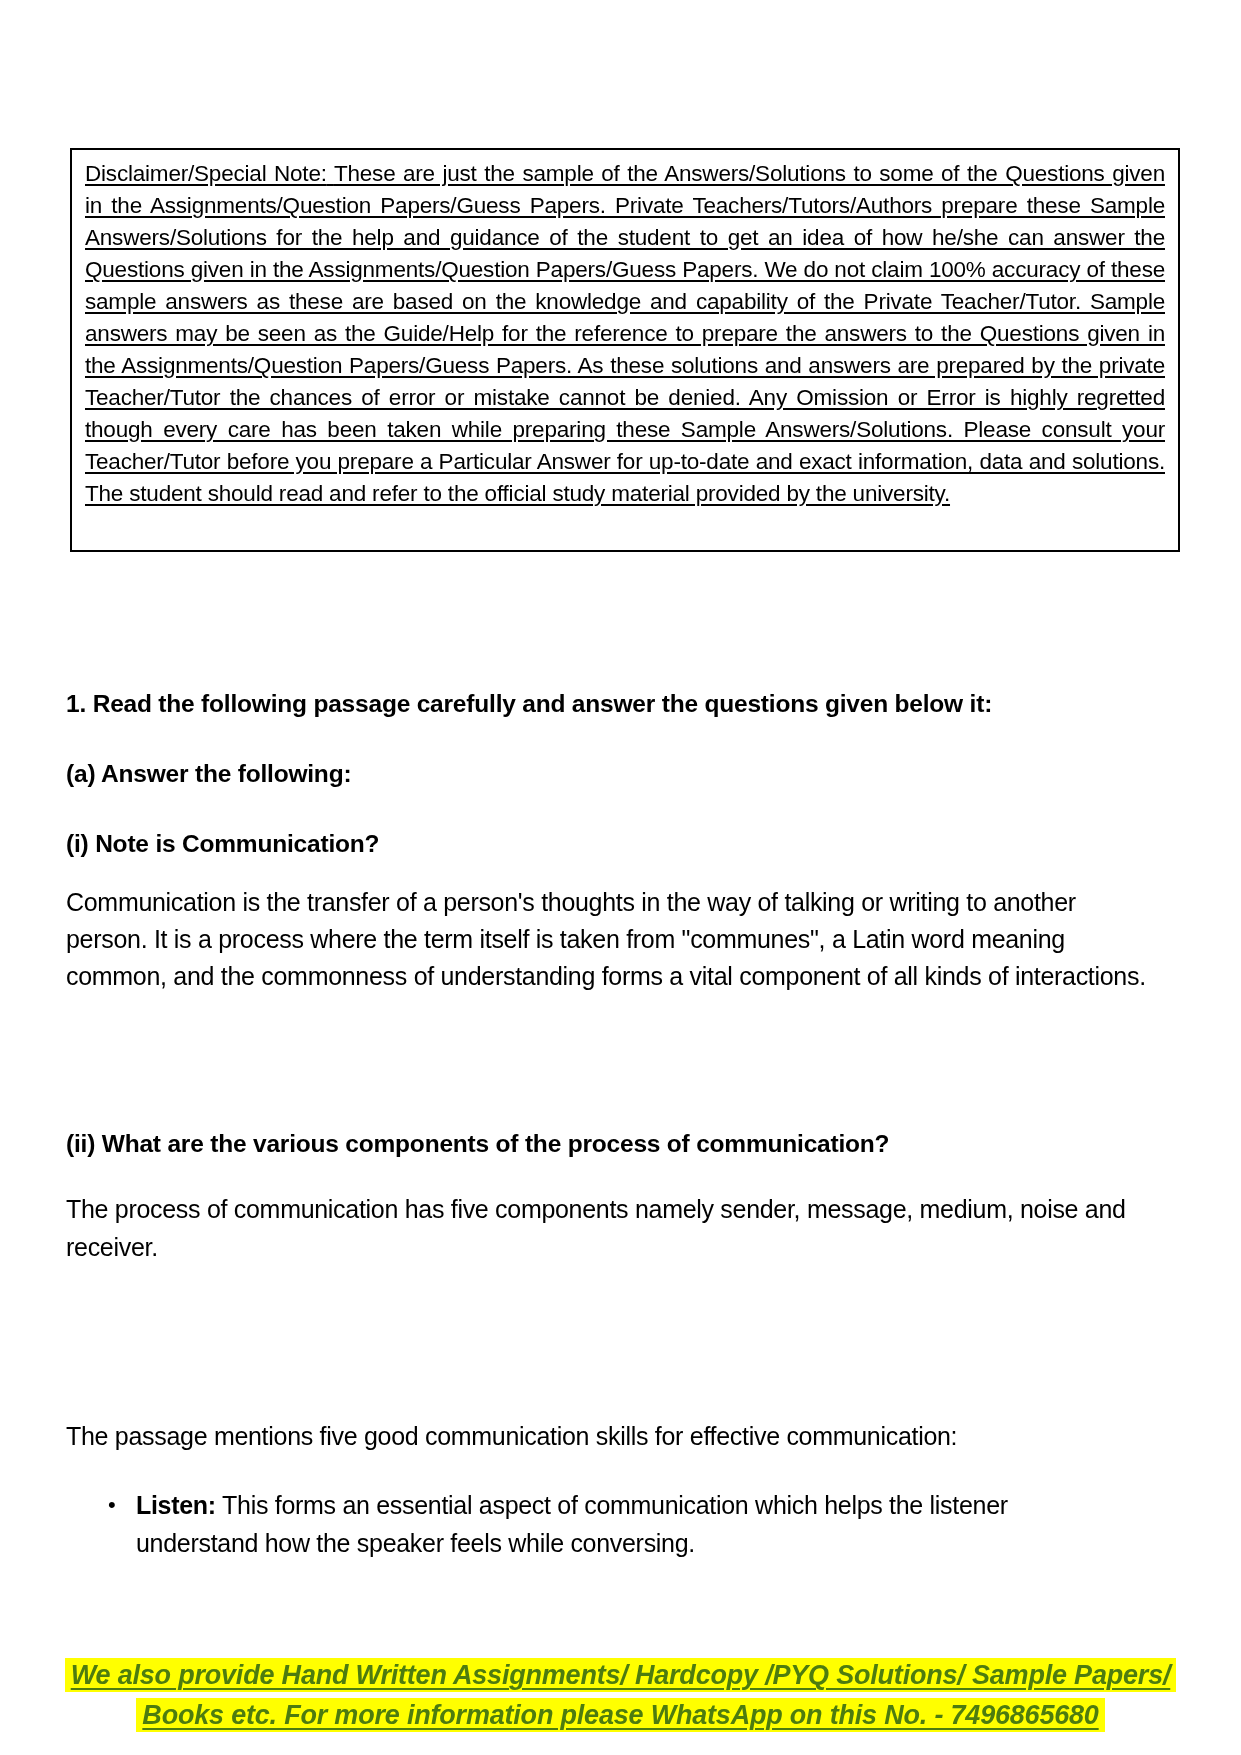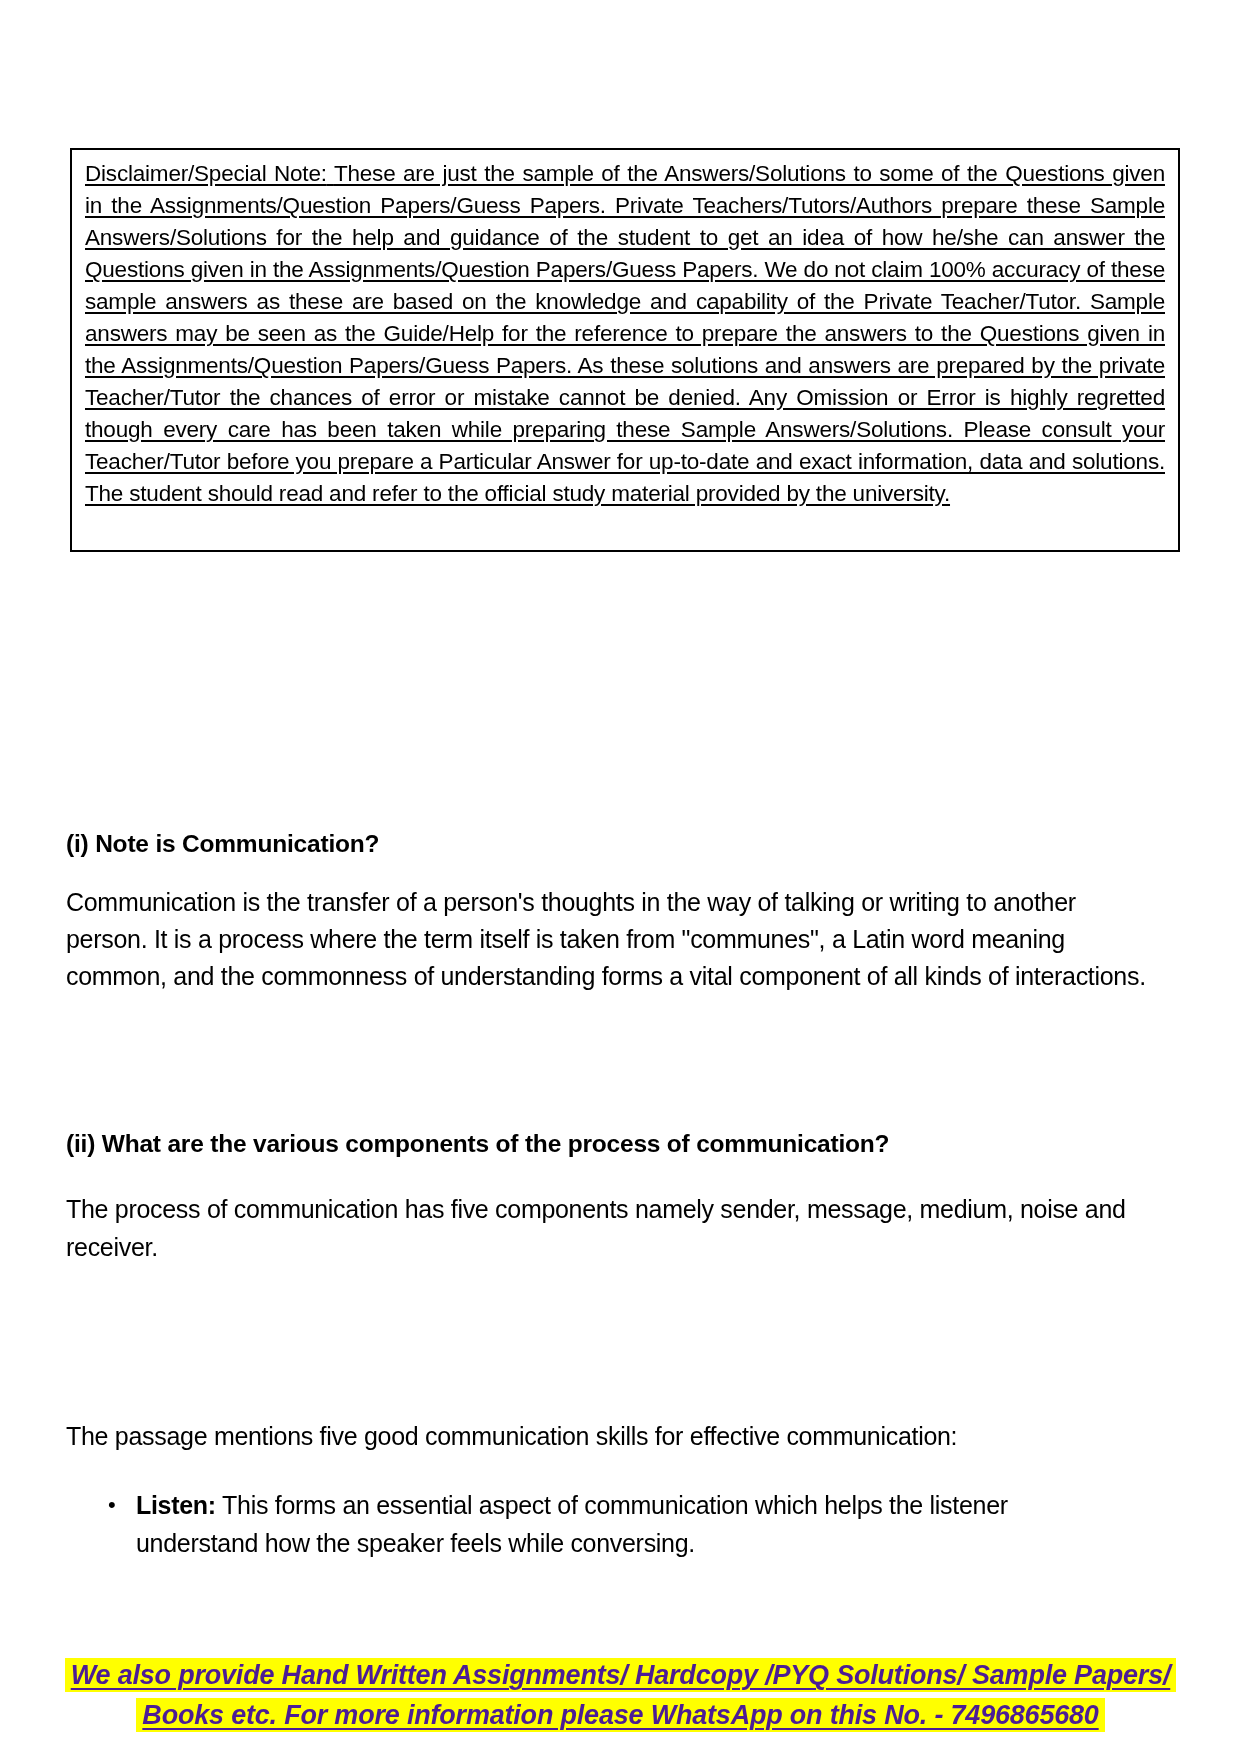--- a/index.html
+++ b/index.html
@@ -98,40 +98,42 @@
     width: 1241px;
     text-align: center;
     font-size: 27px;
     line-height: 40px;
   }
   .promo-line {
     margin: 0;
   }
   .promo-line span {
     background: #ffff00;
-    color: #4c1d95;
+    color: #4d7c0f;
     font-weight: 700;
     font-style: italic;
     text-decoration: underline;
     text-decoration-thickness: 2px;
     text-underline-offset: 4px;
     padding: 2px 6px;
     letter-spacing: -0.2px;
   }
 </style>
 </head>
 <body>
 
 <div class="page">
 
   <div class="disclaimer-box">
     <p><strong>Disclaimer/Special Note:</strong> <span>These are just the sample of the Answers/Solutions to some of the Questions given in the Assignments/Question Papers/Guess Papers. Private Teachers/Tutors/Authors prepare these Sample Answers/Solutions for the help and guidance of the student to get an idea of how he/she can answer the Questions given in the Assignments/Question Papers/Guess Papers. We do not claim 100% accuracy of these sample answers as these are based on the knowledge and capability of the Private Teacher/Tutor. Sample answers may be seen as the Guide/Help for the reference to prepare the answers to the Questions given in the Assignments/Question Papers/Guess Papers. As these solutions and answers are prepared by the private Teacher/Tutor the chances of error or mistake cannot be denied. Any Omission or Error is highly regretted though every care has been taken while preparing these Sample Answers/Solutions. Please consult your Teacher/Tutor before you prepare a Particular Answer for up-to-date and exact information, data and solutions. The student should read and refer to the official study material provided by the university.</span></p>
   </div>
 
+  <p class="block heading h-q1">1. Read the following passage carefully and answer the questions given below it:</p>
 
+  <p class="block heading h-a">(a) Answer the following:</p>
 
   <p class="block heading h-i">(i) Note is Communication?</p>
 
   <p class="block heading h-ii">(ii) What are the various components of the process of communication?</p>
 
   <p class="block para p-i">Communication is the transfer of a person's thoughts in the way of talking or writing to another person. It is a process where the term itself is taken from "communes", a Latin word meaning common, and the commonness of understanding forms a vital component of all kinds of interactions.</p>
 
   <p class="block para p-ii">The process of communication has five components namely sender, message, medium, noise and receiver.</p>
 
 

